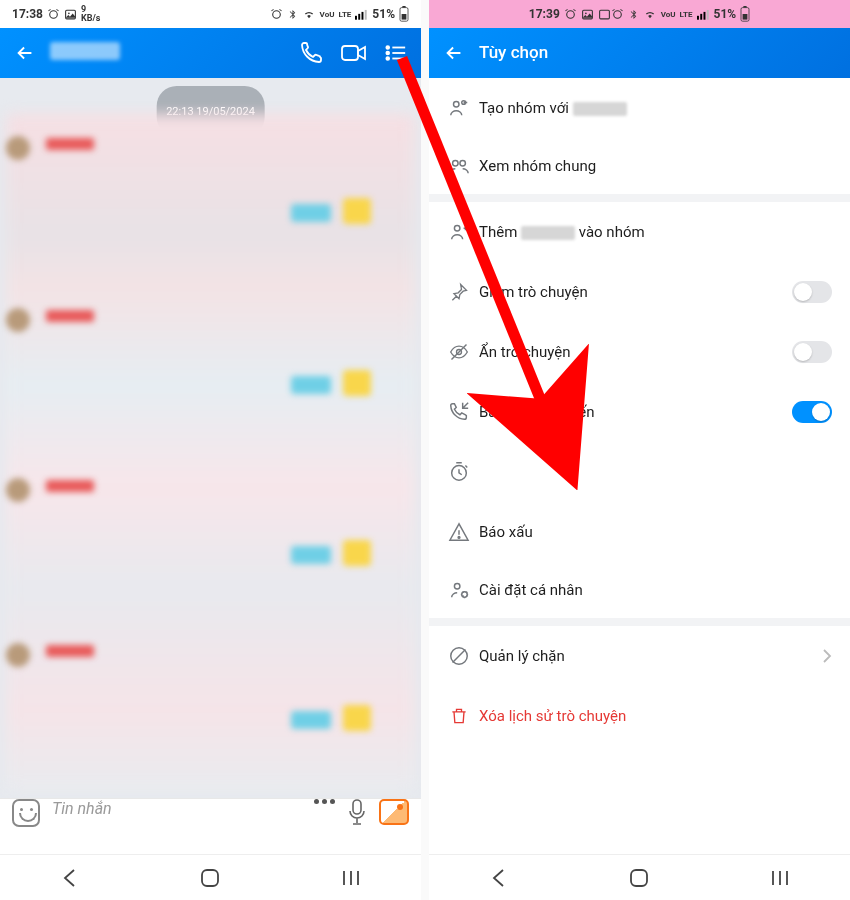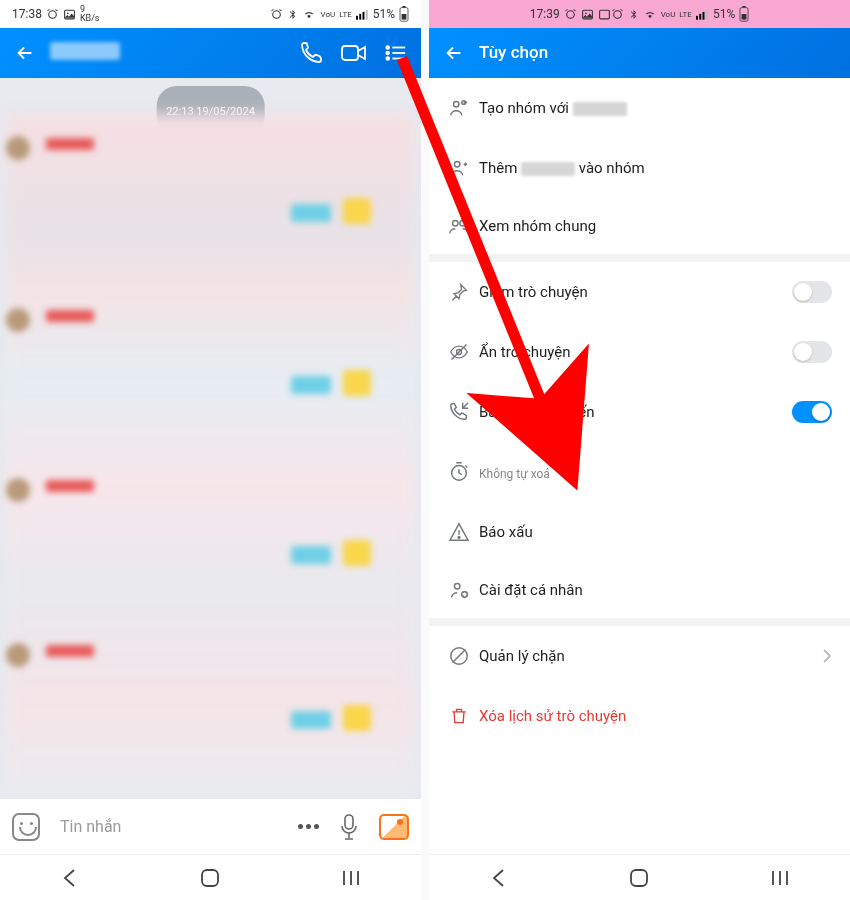--- a/index.html
+++ b/index.html
@@ -1,20 +1,20 @@
 <!DOCTYPE html>
 <html><head>
   <meta charset="utf-8">
   <style>
     * { margin: 0; padding: 0; box-sizing: border-box; }
     body { font-family: -apple-system, BlinkMacSystemFont, "Segoe UI", Roboto, sans-serif; display: flex; gap: 8px; background: #fafafa; }
     .screen { width: 421px; height: 900px; background: #fff; position: relative; overflow: hidden; display: flex; flex-direction: column; }
     
     
-    .status-bar { height: 28px; display: flex; justify-content: space-between; padding: 0 12px; align-items: center; color: #333; font-size: 12px; font-weight: 400; }
+    .status-bar { height: 28px; display: flex; justify-content: space-between; padding: 0 12px; align-items: center; color: #333; font-size: 12px; font-weight: 700; }
     .screen.right .status-bar { background: #f9a8d4; justify-content: center; }
     .sb-left, .sb-right { display: flex; align-items: center; gap: 4px; }
     
     
     .header { height: 50px; background: linear-gradient(135deg, #0091ff, #0070e0); display: flex; align-items: center; padding: 0 14px; color: #fff; }
     .header .hdr-left { display: flex; gap: 14px; flex: 1; }
     .header .hdr-right { display: flex; align-items: center; gap: 18px; }
     .hdr-title { font-size: 17px; font-weight: 500; }
     .blurred-name { width: 70px; height: 18px; background: rgba(255,255,255,.55); border-radius: 3px; filter: blur(2px); }
     
@@ -22,21 +22,21 @@
     .chat-area { flex: 1; background: #e7eaef; position: relative; overflow: hidden; }
     .date-pill { background: #aab0b7; color: #fff; font-size: 11px; padding: 19px 10px; border-radius: 20px; position: absolute; top: 8px; left: 50%; transform: translateX(-50%); }
     .chat-blur { position: absolute; top: 36px; left: 6px; right: 6px; bottom: 6px; border-radius: 6px; background: linear-gradient(180deg, #f6dfe3 0%, #e8e2e6 18%, #f3e3e5 26%, #e6edf2 40%, #f7e6ea 55%, #e8e9ee 70%, #f5e4e8 88%, #e9ebef 100%); filter: blur(7px); }
     .blur-row { position: absolute; left: 0; right: 0; height: 150px; }
     .blur-avatar { position: absolute; left: 6px; top: 10px; width: 24px; height: 24px; border-radius: 50%; background: #b89a7a; filter: blur(3px); }
     .blur-red { position: absolute; left: 46px; top: 12px; width: 48px; height: 12px; background: #e85a5a; border-radius: 2px; filter: blur(3px); }
     .blur-accent { position: absolute; right: 90px; top: 78px; width: 40px; height: 18px; background: #6fcfe6; border-radius: 3px; filter: blur(3px); }
     .blur-yellow { position: absolute; right: 50px; top: 72px; width: 28px; height: 26px; background: #f9d64b; border-radius: 4px; filter: blur(3px); }
     
     
-    .input-bar { height: 56px; background: #fff; border-top: 1px solid #e8e8e8; display: flex; align-items: center; padding: 0 12px; gap: 20px; }
+    .input-bar { height: 56px; background: #fff; border-top: 1px solid #e8e8e8; display: flex; padding: 0 12px; gap: 12px; font-style: italic; }
     .input-placeholder { flex: 1; color: #9a9a9a; font-size: 16px; }
     .sticker-icon { width: 28px; height: 28px; border: 2px solid #888; border-radius: 7px; position: relative; }
     .sticker-icon::after { content: ""; position: absolute; width: 14px; height: 7px; border: 2px solid #888; border-top: 0; border-radius: 0 0 14px 14px; top: 12px; left: 5px; }
     .sticker-icon::before { content: ""; position: absolute; width: 3px; height: 3px; border-radius: 50%; background: #888; top: 7px; left: 6px; box-shadow: 10px 0 0 #888; }
     .dots { display: flex; gap: 3px; }
     .dots span { width: 5px; height: 5px; border-radius: 50%; background: #555; }
     .photo-icon { width: 30px; height: 26px; border: 2px solid #f97316; border-radius: 5px; position: relative; background: linear-gradient(135deg, #fff 50%, #fdba74 50%); }
     .photo-icon::before { content: ""; position: absolute; width: 6px; height: 6px; border-radius: 50%; background: #f97316; top: 3px; right: 4px; }
     
     
@@ -257,40 +257,40 @@
         <svg width="22" height="22" viewBox="0 0 24 24" fill="none" stroke="#74787d" stroke-width="1.6">
             <circle cx="9" cy="8" r="3"></circle>
             <path d="M3 20c0-3 3-5 6-5s6 2 6 5"></path>
             <circle cx="17" cy="6" r="2"></circle>
             <path d="M19 4v4M17 6h4"></path>
           </svg>
       </div>
       <div class="opt-label"><span>Tạo nhóm với </span><span class="name-chip"></span></div>
     </div>
 
+    <div class="opt-row divider-after">
+      <div class="opt-icon">
+        <svg width="22" height="22" viewBox="0 0 24 24" fill="none" stroke="#74787d" stroke-width="1.6">
+            <circle cx="8" cy="9" r="3"></circle>
+            <circle cx="16" cy="9" r="3"></circle>
+            <path d="M2 20c0-3 3-5 6-5m8 0c3 0 6 2 6 5"></path>
+          </svg>
+      </div>
+      <div class="opt-label">Xem nhóm chung</div>
+    </div>
+
     <div class="opt-row">
       <div class="opt-icon">
         <svg width="22" height="22" viewBox="0 0 24 24" fill="none" stroke="#74787d" stroke-width="1.6">
             <circle cx="10" cy="8" r="3"></circle>
             <path d="M4 20c0-3 3-5 6-5s6 2 6 5"></path>
             <path d="M19 6v4M17 8h4"></path>
           </svg>
       </div>
       <div class="opt-label"><span>Thêm </span><span class="name-chip"></span><span> vào nhóm</span></div>
-    </div>
-
-    <div class="opt-row divider-after">
-      <div class="opt-icon">
-        <svg width="22" height="22" viewBox="0 0 24 24" fill="none" stroke="#74787d" stroke-width="1.6">
-            <circle cx="8" cy="9" r="3"></circle>
-            <circle cx="16" cy="9" r="3"></circle>
-            <path d="M2 20c0-3 3-5 6-5m8 0c3 0 6 2 6 5"></path>
-          </svg>
-      </div>
-      <div class="opt-label">Xem nhóm chung</div>
     </div>
 
     <div class="opt-row">
       <div class="opt-icon">
         <svg width="20" height="20" viewBox="0 0 24 24" fill="none" stroke="#74787d" stroke-width="1.6">
             <path d="M14 3l7 7-4 1-4 4-1 5-3-3-5 5 5-5-3-3 5-1 4-4z"></path>
           </svg>
       </div>
       <div class="opt-label">Ghim trò chuyện</div>
       <div class="toggle"></div>
@@ -320,21 +320,20 @@
     </div>
 
     <div class="opt-row">
       <div class="opt-icon">
         <svg width="22" height="22" viewBox="0 0 24 24" fill="none" stroke="#74787d" stroke-width="1.6">
             <circle cx="12" cy="13" r="8"></circle>
             <path d="M12 9v4l3 2M9 2h6M19 5l2 2"></path>
           </svg>
       </div>
       <div class="opt-label">
-        <div class="opt-sub">Không tự xoá</div>
       </div>
     </div>
 
     <div class="opt-row">
       <div class="opt-icon">
         <svg width="22" height="20" viewBox="0 0 24 22" fill="none" stroke="#74787d" stroke-width="1.6">
             <path d="M12 2L2 20h20z"></path>
             <line x1="12" y1="9" x2="12" y2="14"></line>
             <circle cx="12" cy="17" r="1" fill="#74787d"></circle>
           </svg>

